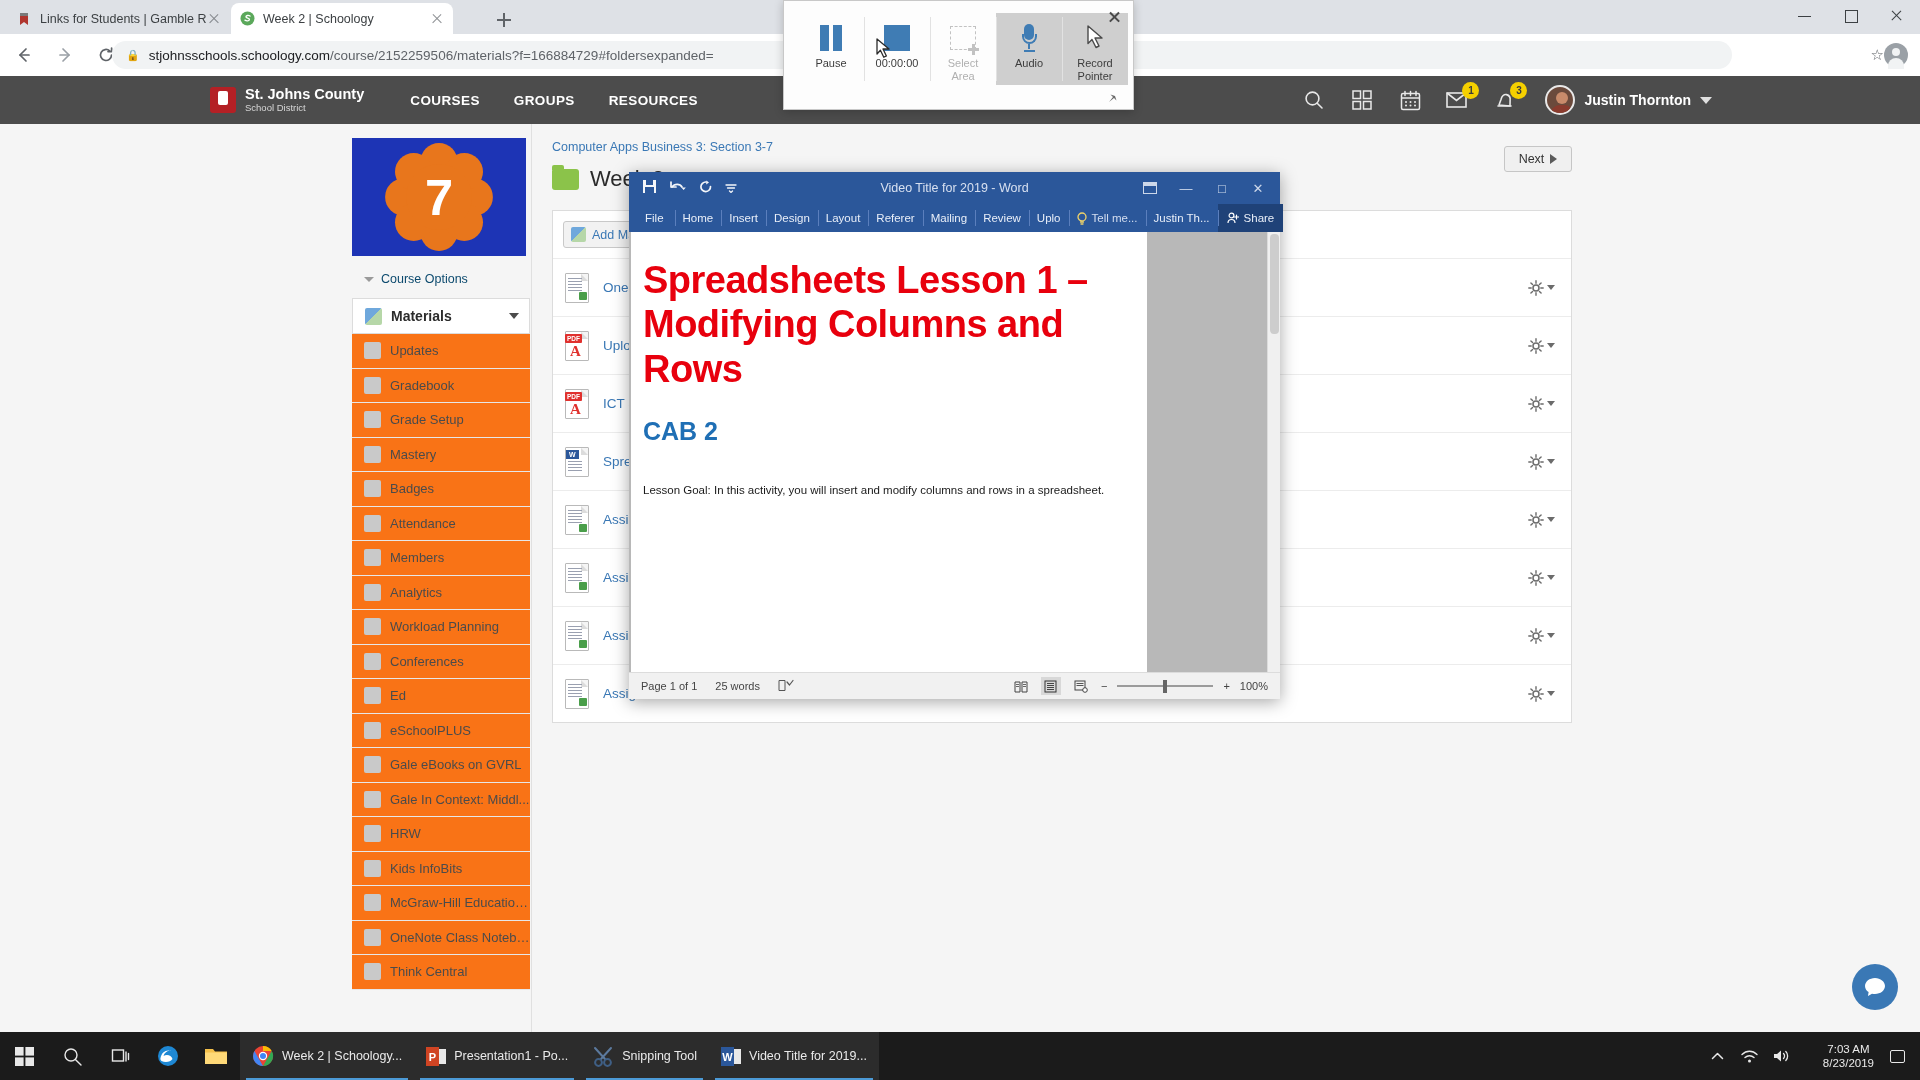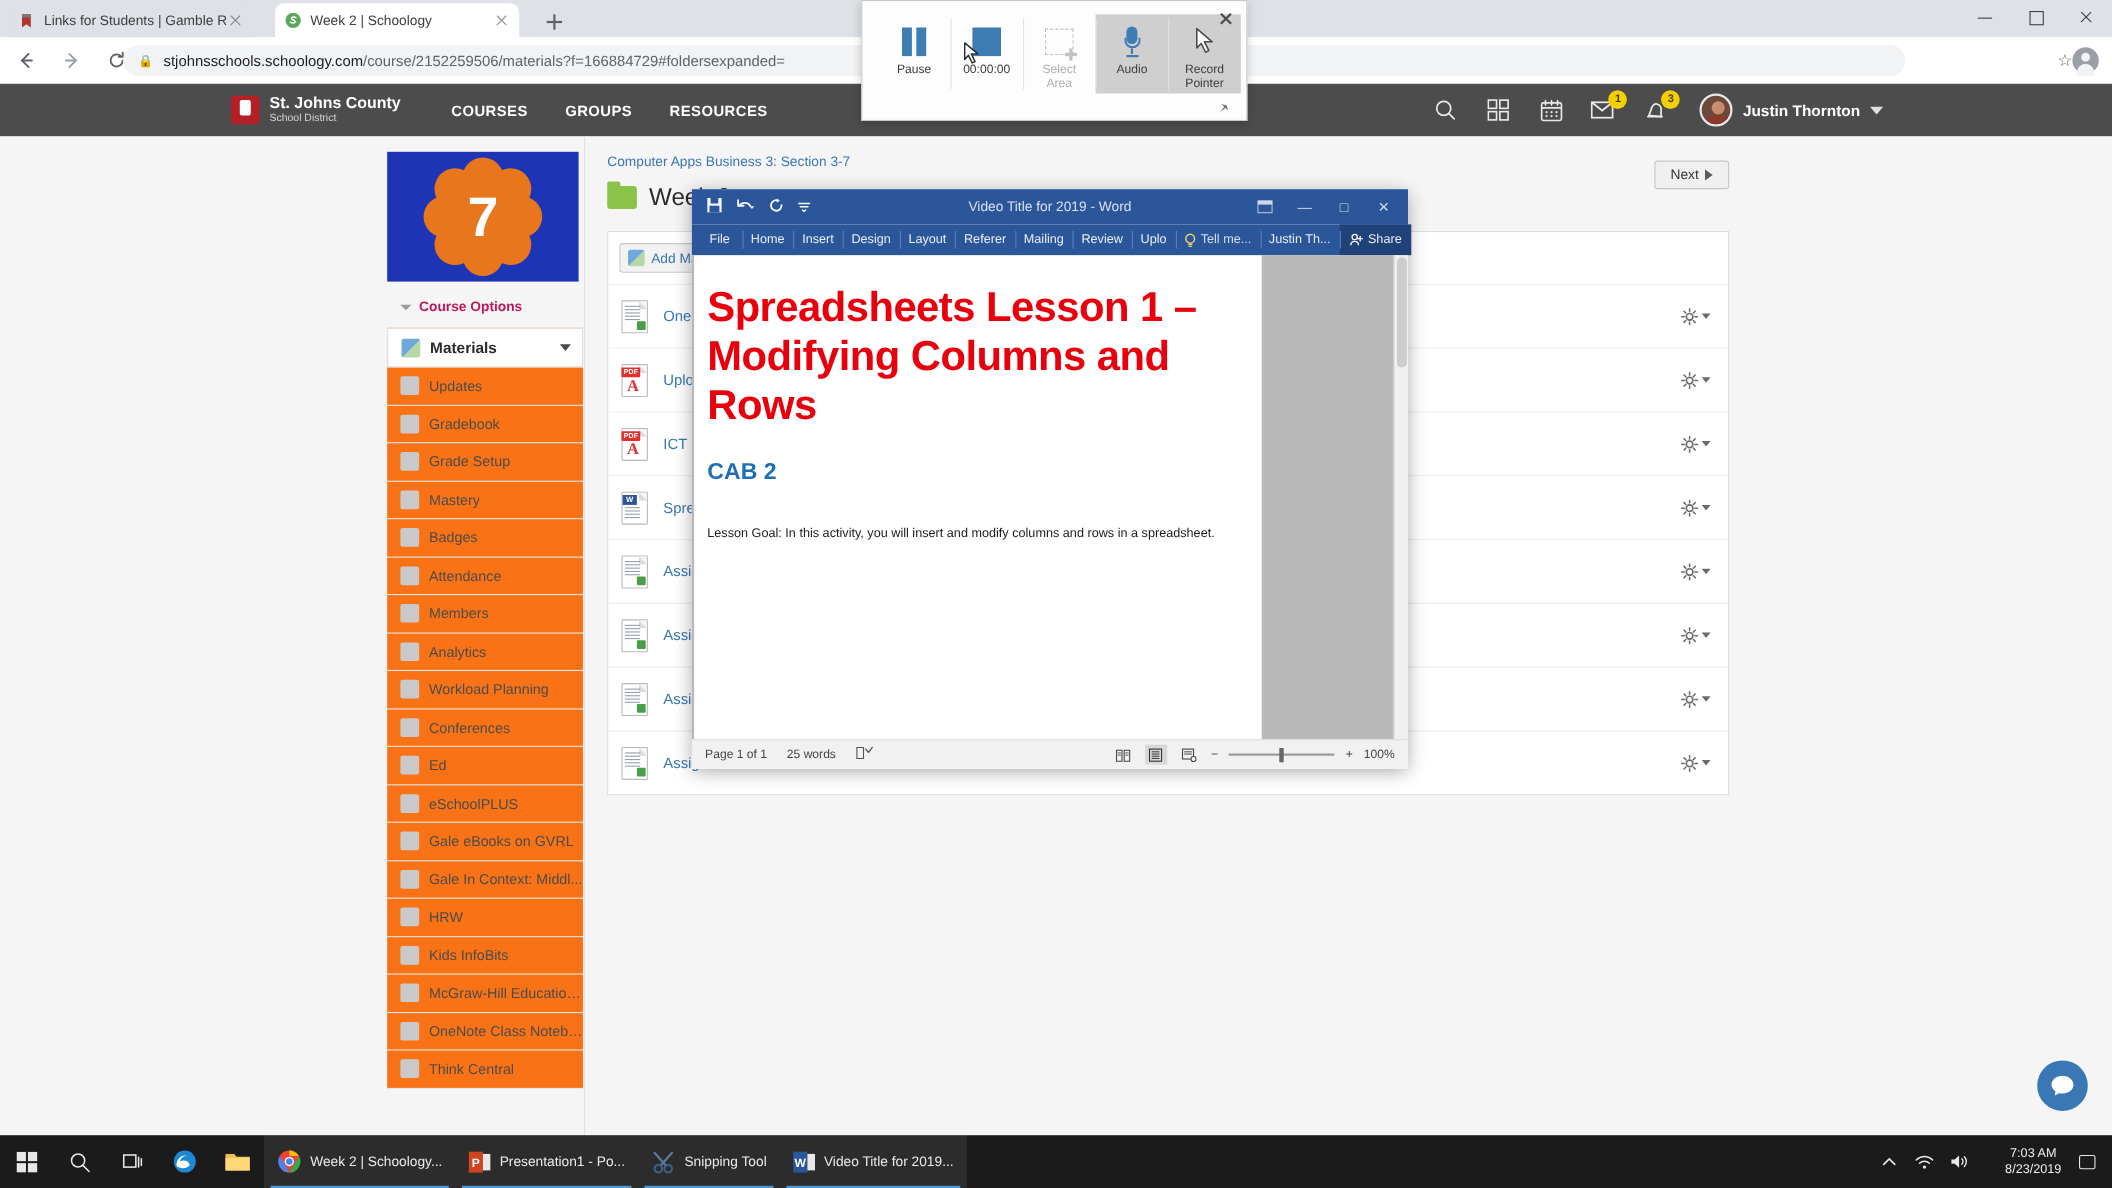--- a/index.html
+++ b/index.html
@@ -12,21 +12,21 @@
   #root { position: relative; width: 1920px; height: 1080px; }
 
   
   .browser { position: absolute; left: 0; top: 0; width: 1920px; height: 1032px; background: #fff; }
   .tabstrip { position: absolute; left: 0; top: 0; width: 1920px; height: 34px; background: #dee1e6; }
   .tab {
     position: absolute; top: 3px; height: 31px; border-radius: 8px 8px 0 0;
     display: flex; align-items: center; padding: 0 8px; font-size: 12px; color: #3c4043;
   }
   .tab.inactive { left: 8px; width: 222px; background: #dee1e6; }
-  .tab.active { left: 250px; width: 222px; background: #fff; }
+  .tab.active { left: 231px; width: 222px; background: #fff; }
   .tab .favicon { width: 16px; height: 16px; margin-right: 8px; flex: 0 0 16px; display:flex; align-items:center; justify-content:center; }
   .tab .tabtitle { flex: 1; white-space: nowrap; overflow: hidden; text-overflow: clip; font-size: 12.5px; }
   .tab .tabclose { width: 16px; height: 16px; flex: 0 0 16px; position: relative; opacity: .7; }
   .tab .tabclose::before, .tab .tabclose::after {
     content: ""; position: absolute; left: 2px; top: 7px; width: 12px; height: 1.4px; background: #5f6368;
   }
   .tab .tabclose::before { transform: rotate(45deg); }
   .tab .tabclose::after { transform: rotate(-45deg); }
   .newtab { position: absolute; left: 492px; top: 8px; width: 24px; height: 24px; }
   .newtab::before, .newtab::after { content:""; position:absolute; background:#5f6368; }
@@ -82,21 +82,21 @@
   .sch-avatar::after { content:""; position:absolute; left:3px; top:18px; width:24px; height:14px; border-radius:10px 10px 0 0; background:#8a3b2e; }
   .sch-username { color:#fff; font-size:14px; font-weight:700; }
   .caret-dn { width:0;height:0;border-left:6px solid transparent;border-right:6px solid transparent;border-top:7px solid #e0e0e0; }
 
   .sch-body { position:absolute; left:0; top:48px; width:1920px; height:908px; background:#f5f5f5; }
 
   
   .sch-left { position:absolute; left:352px; top:14px; width:178px; }
   .course-pic { width:174px; height:118px; background:#1d34b5; position:relative; }
   .flower { position:absolute; left:50%; top:50%; transform:translate(-50%,-50%); width:110px; height:110px; }
-  .course-opts { margin-top:16px; font-size:12.5px; color:#be185d; display:flex; align-items:center; gap:7px; padding-left:12px;font-weight:bold; }
+  .course-opts { margin-top:16px; font-size:12.5px; color:#0c4a6e; display:flex; align-items:center; gap:7px; padding-left:12px; }
   .tri-dn { width:0;height:0;border-left:5px solid transparent;border-right:5px solid transparent;border-top:5px solid #9a9a9a; }
 
   .sidemenu { margin-top:12px; width:178px; background:#f97316; }
   .side-item {
     height:34.5px; display:flex; align-items:center; gap:9px; padding-left:12px;
     font-size:13px; color:#4b4b4b; border-bottom:1px solid #e7e7e7;
   }
   .side-item.active { background:#fff; border:1px solid #dcdcdc; font-weight:700; color:#2b2b2b; font-size:14px; height:36px; }
   .side-ico { width:17px; height:17px; flex:0 0 17px; background:#cfcfcf; border-radius:2px; position:relative; }
   .side-ico.mat { background:linear-gradient(135deg,#6fa8dc 0 50%, #b6d7a8 50% 100%); }
@@ -149,21 +149,21 @@
   .word-wc div { width:36px; height:32px; position:relative; color:#cdd8ea; display:flex; align-items:center; justify-content:center; font-size:13px; }
   .word-ribbon { height:28px; background:#2b579a; display:flex; align-items:center; padding-left:12px; gap:0; }
   .rib-tab { font-size:11.5px; color:#e8eef8; padding:0 8px; height:28px; display:flex; align-items:center; white-space:nowrap; position:relative; }
   .rib-tab + .rib-tab::before { content:""; position:absolute; left:0; top:6px; height:16px; width:1px; background:#5b7fbd; }
   .rib-tab.file { padding:0 11px 0 4px; }
   .rib-tab.share { background:#1f4278; padding:0 9px; gap:5px; display:flex; }
   .rib-tab.tell { color:#d4def0; gap:5px; display:flex; align-items:center; }
   .word-page { position:absolute; left:0; top:60px; width:651px; height:440px; background:#b8b8b8; padding:0; overflow:hidden; }
   .paper { position:absolute; left:2px; top:0; width:516px; height:440px; background:#fff; padding:26px 30px 0 12px; }
   .doc-h1 { font-size:38px; line-height:1.17; color:#e8000d; font-weight:700; letter-spacing:-.5px; }
-  .doc-h2 { margin-top:26px; font-size:21px; color:#1f6fb5; font-weight:700; }
+  .doc-h2 { margin-top:26px; font-size:25px; color:#1f6fb5; font-weight:700; }
   .doc-body { margin-top:38px; font-size:11.5px; color:#1a1a1a; }
   .word-scroll { position:absolute; right:0; top:60px; width:13px; height:440px; background:#f0f0f0; border-left:1px solid #dcdcdc; }
   .word-scroll .thumb { position:absolute; left:2px; top:2px; width:9px; height:100px; background:#cdcdcd; border-radius:4px; }
   .word-status { position:absolute; left:0; bottom:0; width:651px; height:27px; background:#f1f1f1; border-top:1px solid #dcdcdc; display:flex; align-items:center; font-size:11px; color:#444; }
   .ws-left { display:flex; align-items:center; gap:18px; padding-left:12px; }
   .ws-right { margin-left:auto; display:flex; align-items:center; gap:10px; padding-right:12px; }
   .view-ico { width:20px; height:18px; display:flex; align-items:center; justify-content:center; color:#444; }
   .view-ico.active { background:#d8d8d8; }
   .zoom-slider { width:96px; height:18px; position:relative; display:flex; align-items:center; }
   .zoom-slider .track { position:absolute; left:0; right:0; height:1.4px; background:#9b9b9b; }

